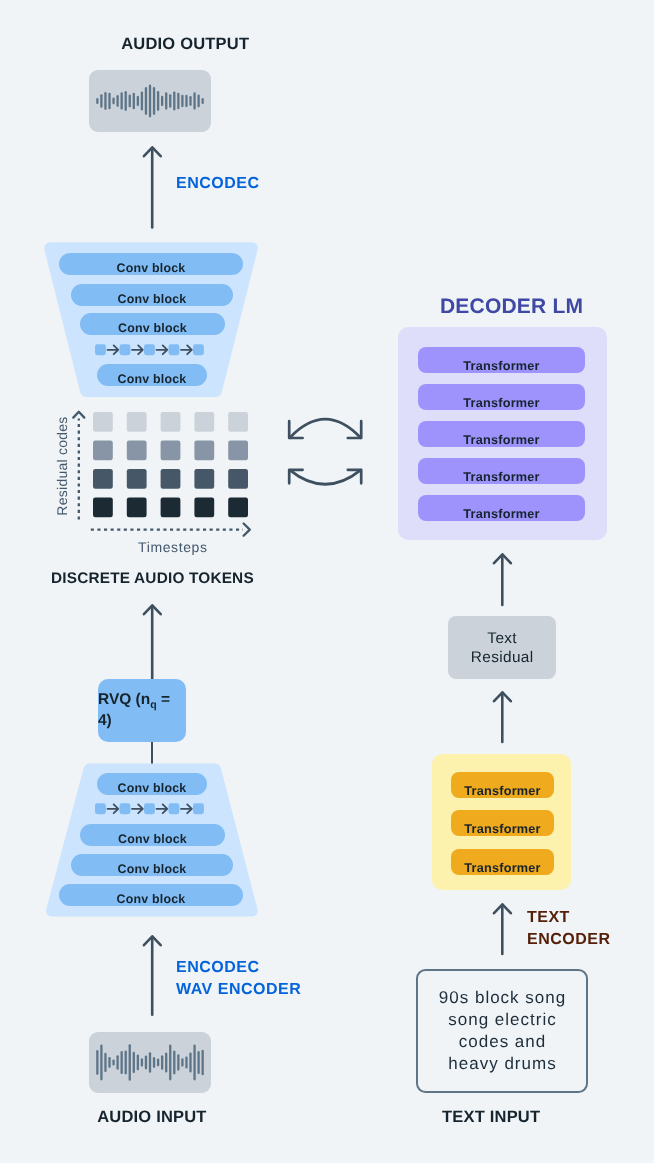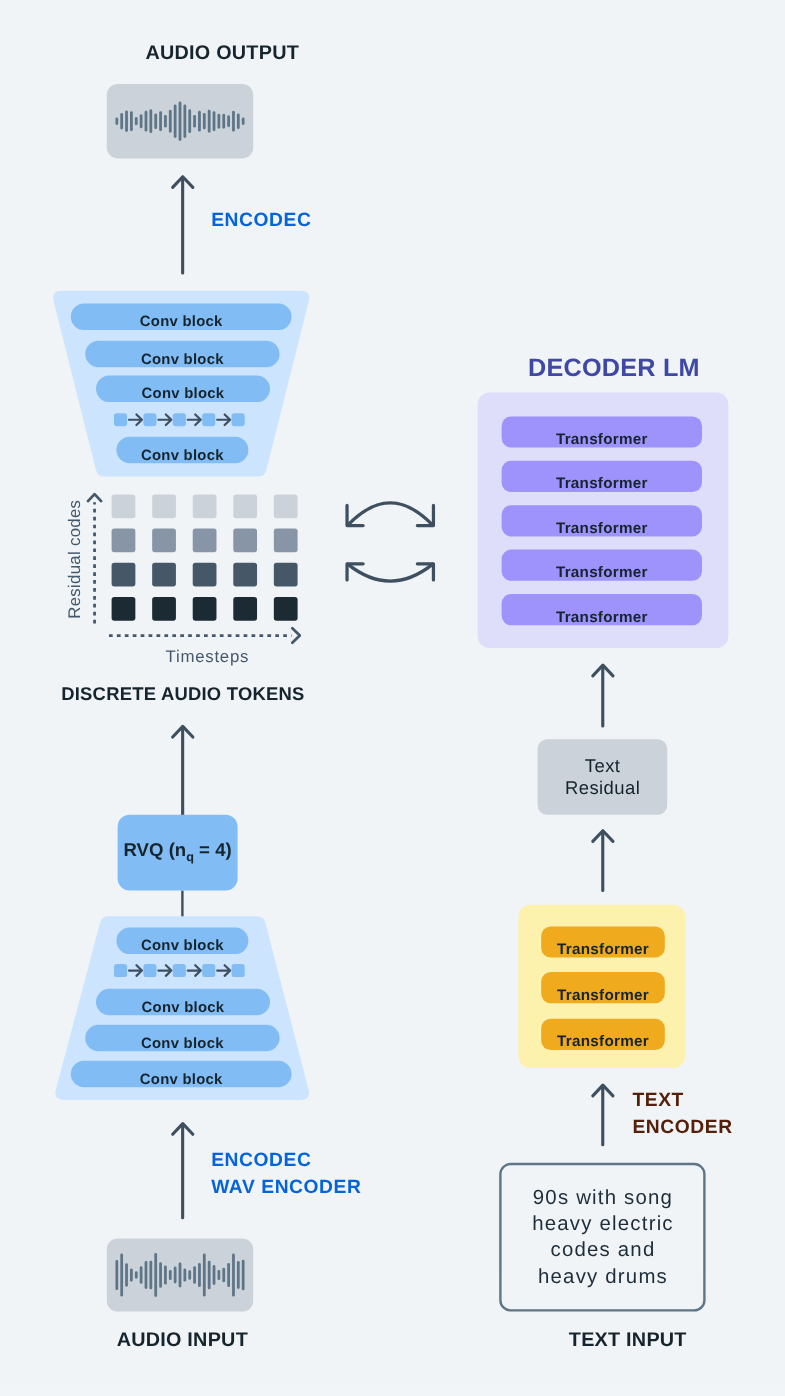--- a/index.html
+++ b/index.html
@@ -199,34 +199,34 @@
   <path d="M5.0 15.2 L13.4 6.3 L21.8 15.2" stroke="var(--arrow)" stroke-width="2.6" stroke-linecap="round" stroke-linejoin="round" fill="none"></path>
 </svg>
 <div class="abs accent" style="left:527px;top:907px;color:var(--brown);">
   <div>TEXT</div>
   <div>ENCODER</div>
 </div>
 
 <div class="abs" style="left:416px;top:969px;width:168px;height:120px;border:2.2px solid var(--promptborder);border-radius:9.5px;
             display:flex;flex-direction:column;align-items:center;justify-content:center;
             font-size:17px;letter-spacing:1.0px;text-indent:1px;color:#1D2D3A;line-height:22.2px;">
-  <div>90s with song</div>
-  <div>heavy electric</div>
+  <div>90s block song</div>
+  <div>song electric</div>
   <div>codes and</div>
   <div>heavy drums</div>
 </div>
-<div class="abs caption" style="left:474px;top:1108.4px;">TEXT INPUT</div>
+<div class="abs caption" style="left:442px;top:1108.4px;">TEXT INPUT</div>
 
 <svg class="abs" style="left:138px;top:599.2px;" width="30" height="82">
   <path d="M14.2 80 L14.2 7" stroke="var(--arrow)" stroke-width="2.6" stroke-linecap="round" fill="none"></path>
   <path d="M5.9 15.2 L14.3 6.3 L22.7 15.2" stroke="var(--arrow)" stroke-width="2.6" stroke-linecap="round" stroke-linejoin="round" fill="none"></path>
 </svg>
 <div class="abs" style="left:150.9px;top:742px;width:2.6px;height:25px;background:var(--arrow);border-radius:0 0 1.3px 1.3px;"></div>
 
-<div class="abs" style="left:98px;top:679px;width:100px;height:63px;background:var(--convpill);border-radius:10px;
+<div class="abs" style="left:98px;top:679px;width:88px;height:63px;background:var(--convpill);border-radius:10px;
             display:flex;align-items:center;justify-content:center;font-size:15.5px;font-weight:bold;color:var(--dark);">
   <span><span>RVQ (n</span><sub style="font-size:10.5px;">q</sub><span> = 4)</span></span>
 </div>
 
 <svg class="abs" style="left:40px;top:760px;" width="224" height="160">
   <path d="M43.42 8.71 Q44.80 3.50 50.19 3.50 L174.28 3.50 Q179.70 3.50 181.06 8.74 L217.13 147.84 Q219.40 156.60 210.35 156.60 L13.39 156.60 Q4.30 156.60 6.63 147.81 Z" fill="var(--trap)"></path>
 </svg>
 <div class="abs pill" style="left:97px;top:773px;width:110px;height:22px;background:var(--convpill);">
       <span>Conv block</span>
     </div>

